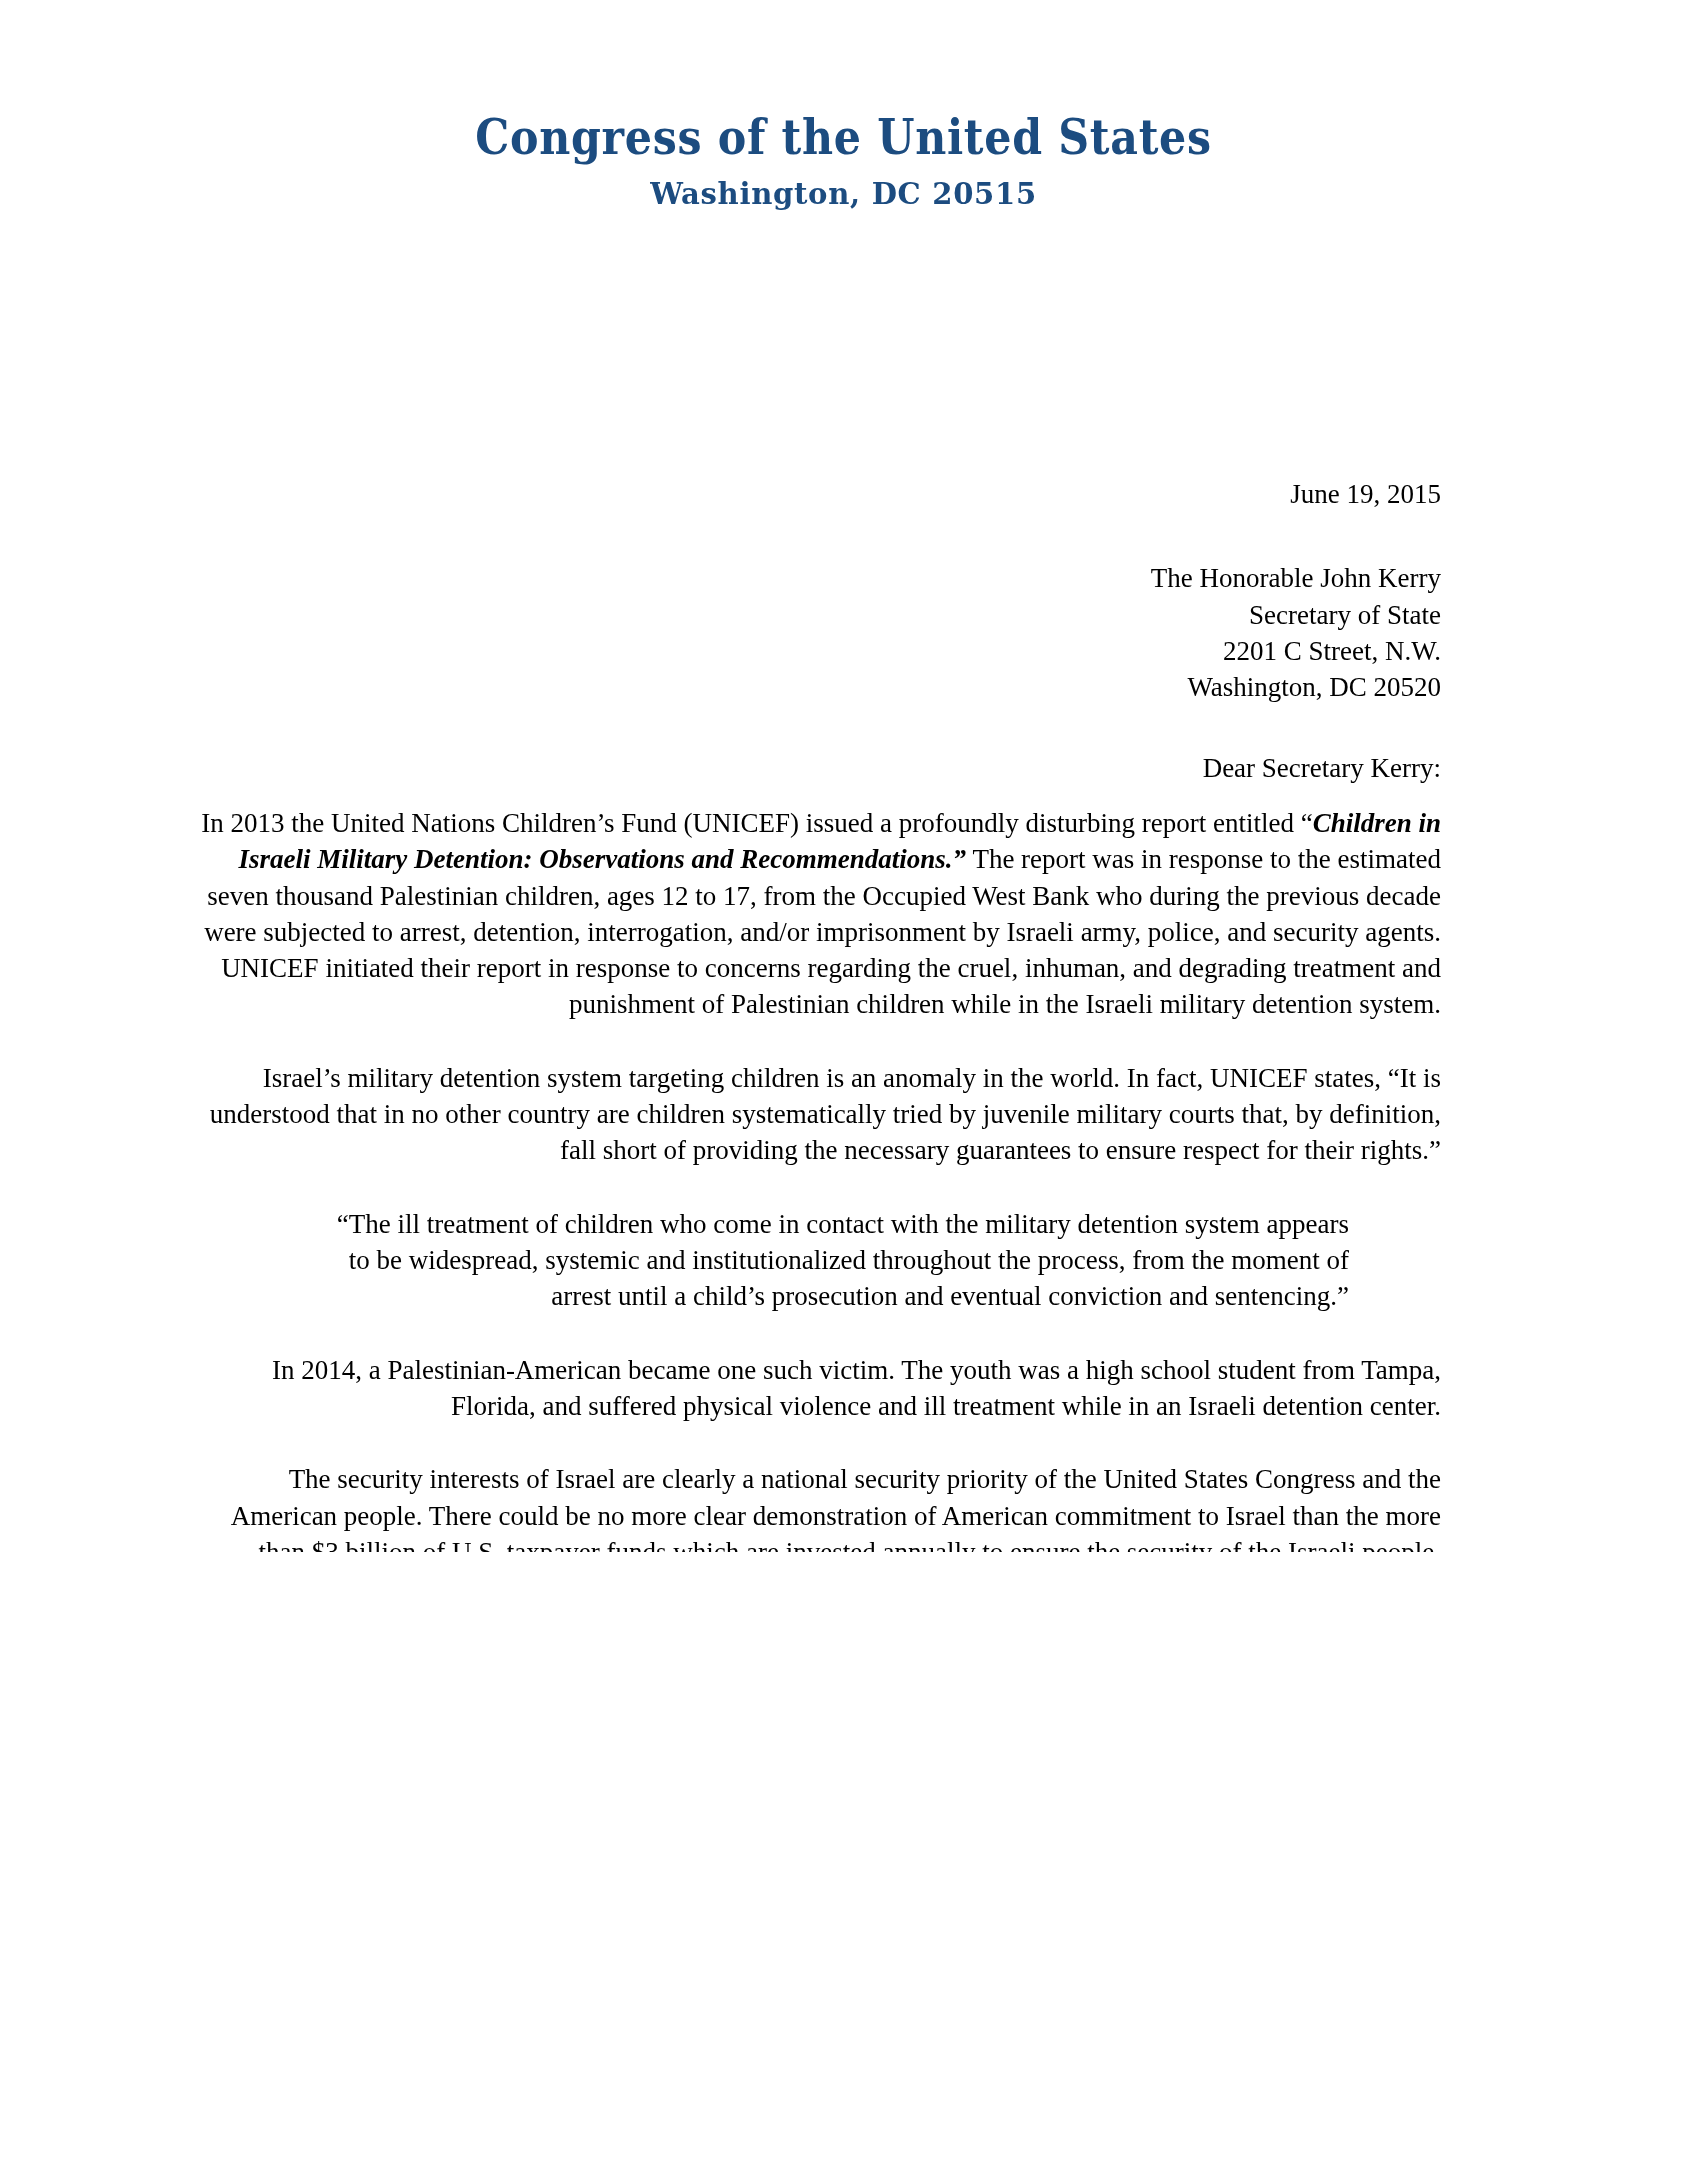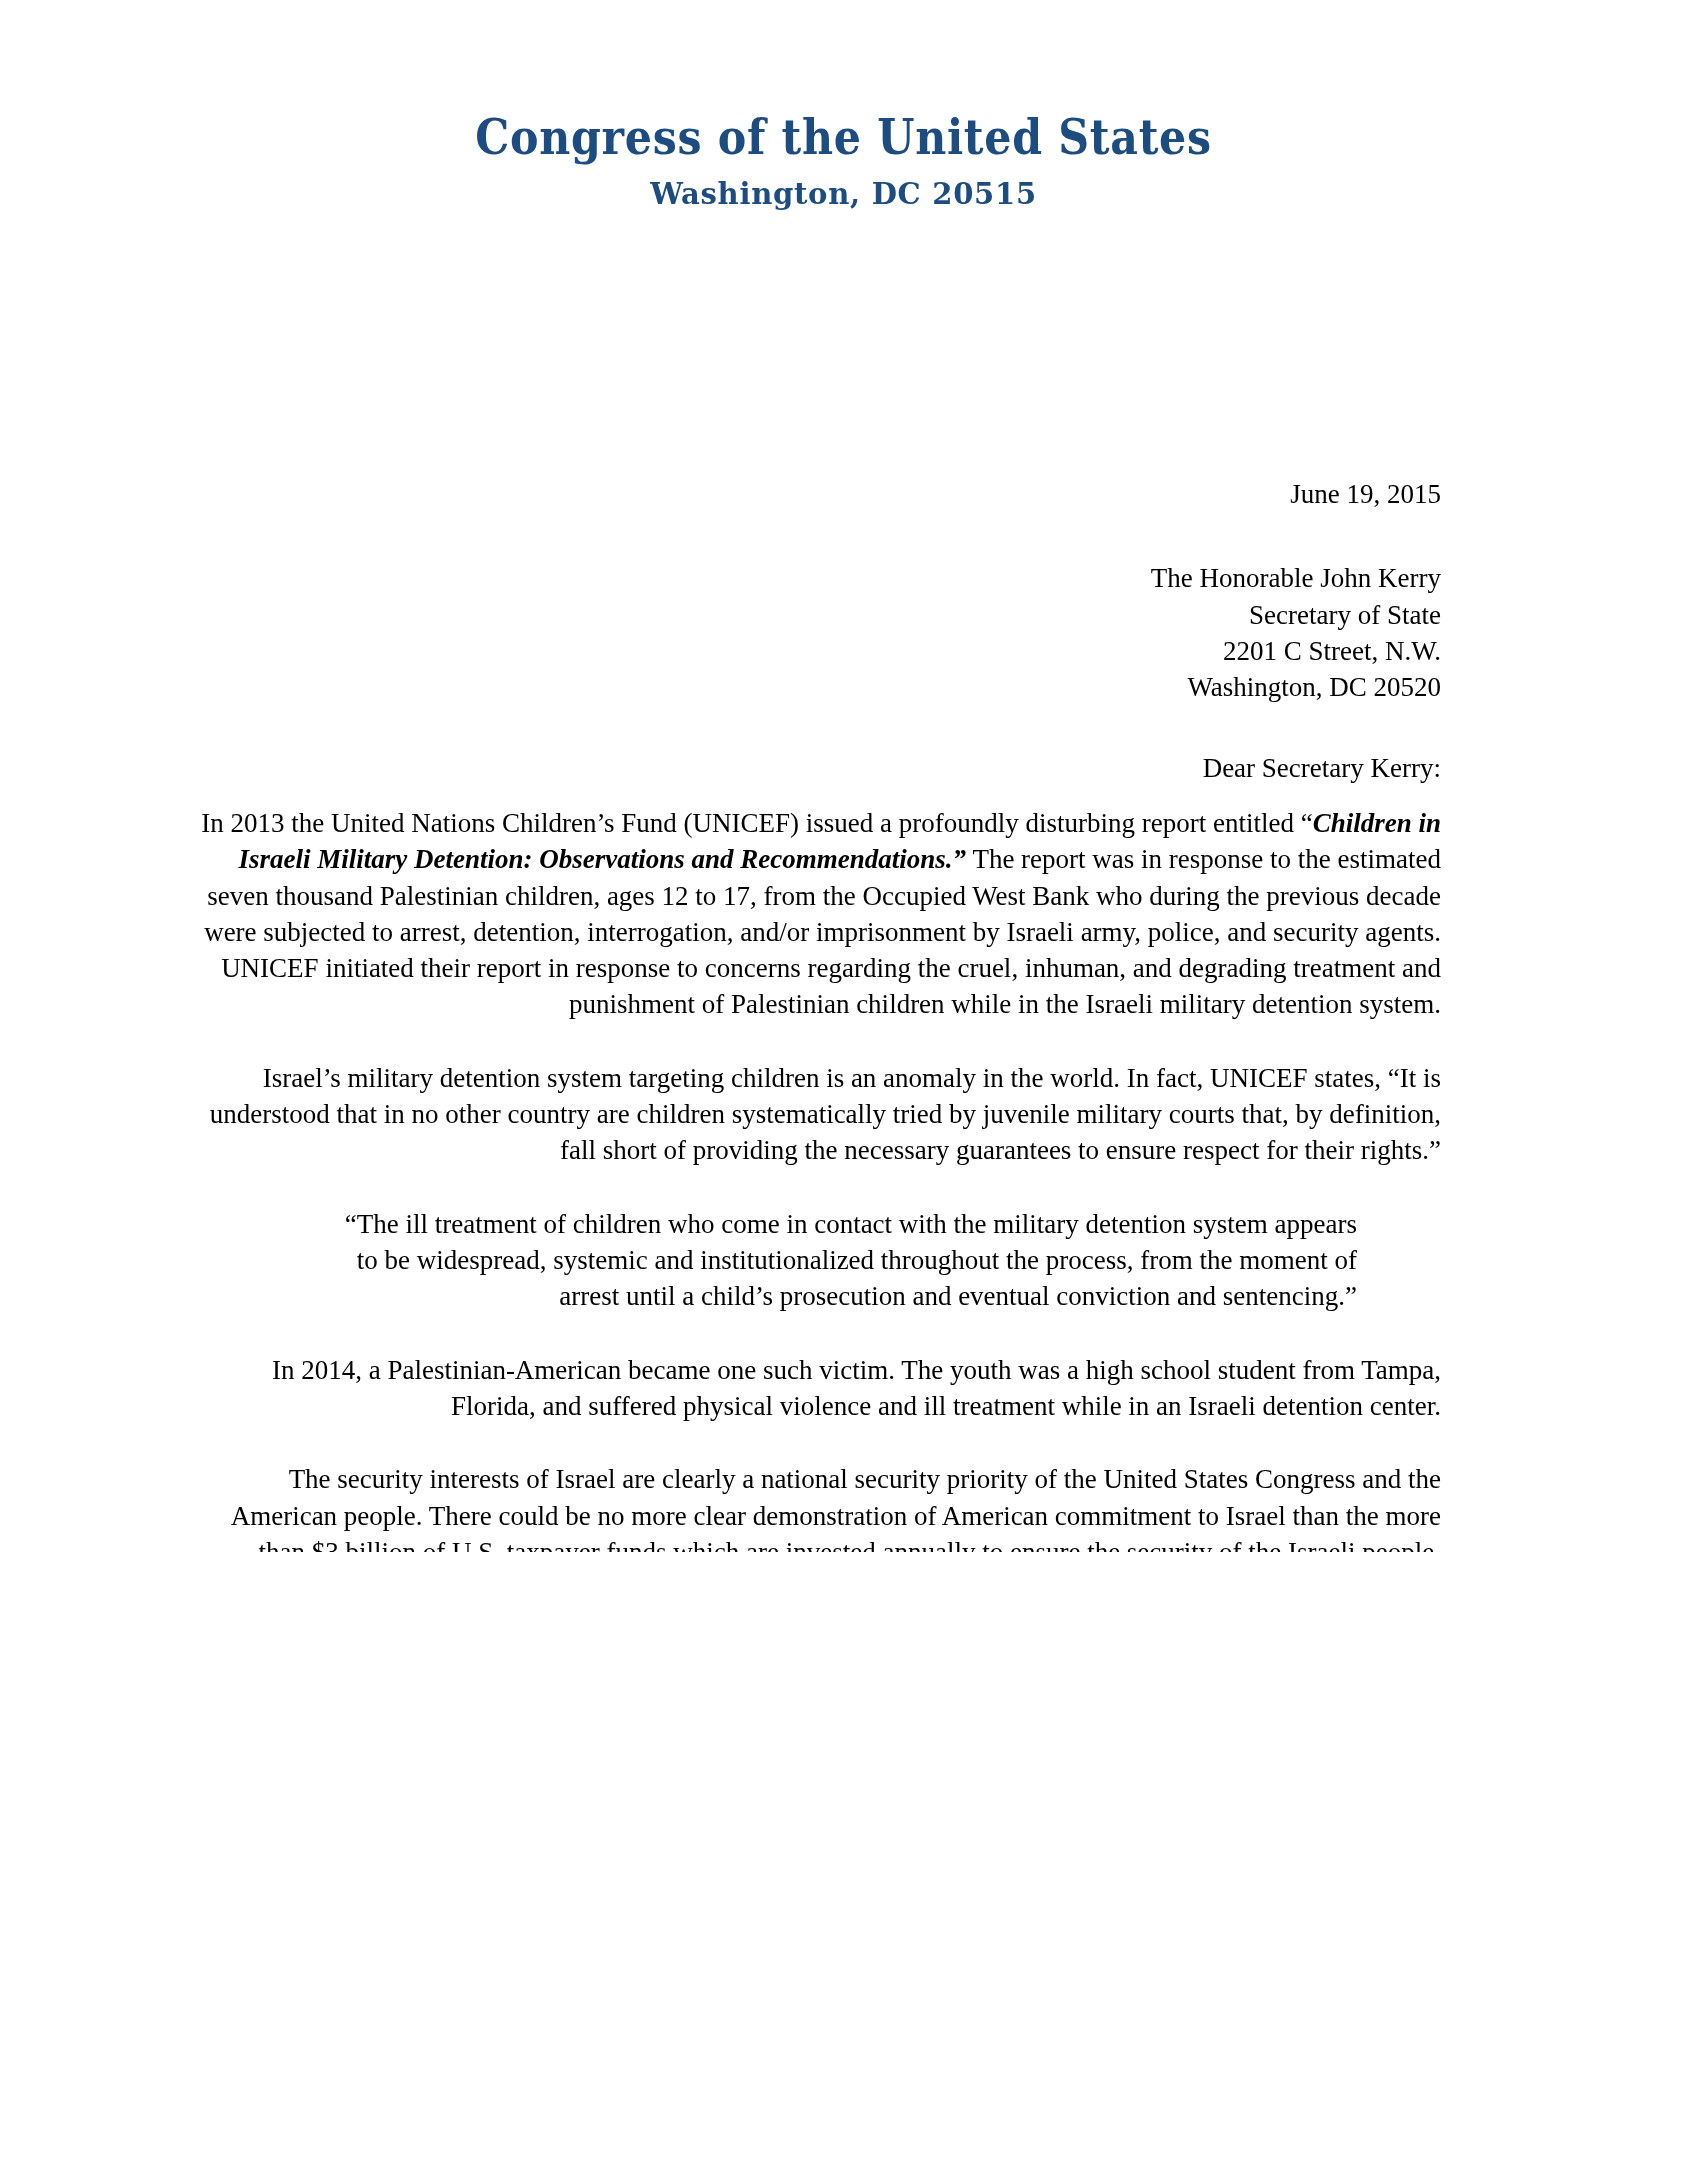--- a/index.html
+++ b/index.html
@@ -91,21 +91,21 @@
   }
 
   blockquote.blockquote {
     margin: 0 0 37px 0;
     padding: 0 0 0 130px;
     width: 1032px;
     box-sizing: content-box;
   }
 
   blockquote.blockquote p {
-    margin: 8px;
+    margin: 0;
     width: 1032px;
   }
 
   
   .footer {
     position: absolute;
     left: 0;
     top: 2089px;
     width: 1687px;
     text-align: center;

